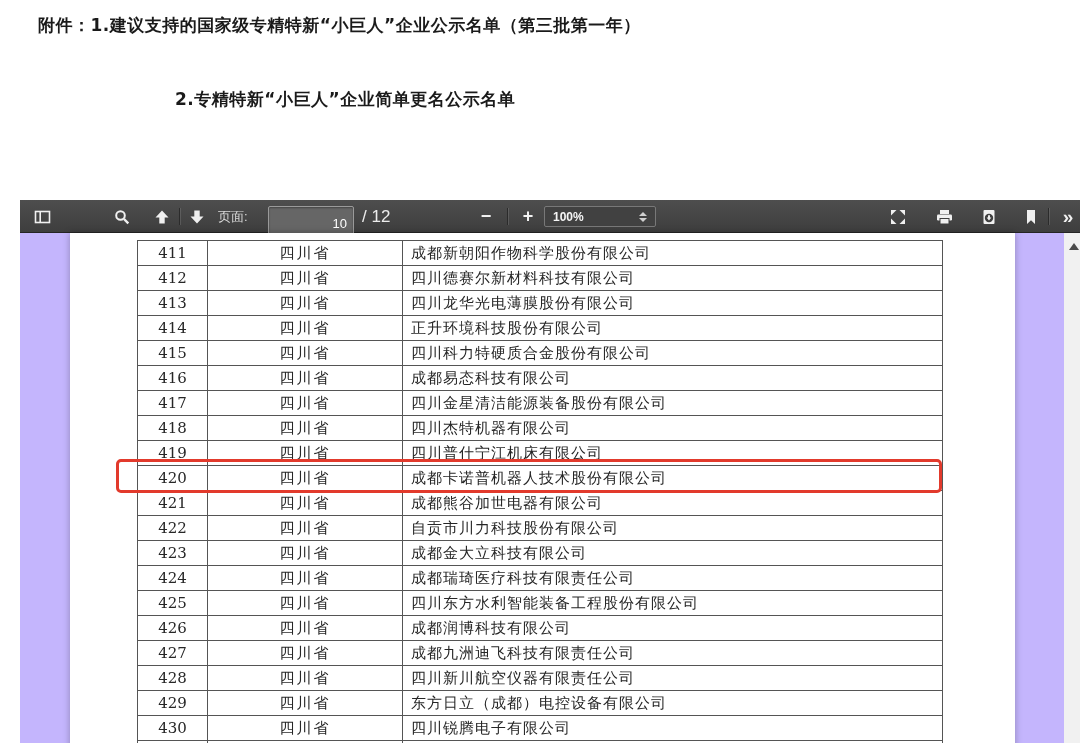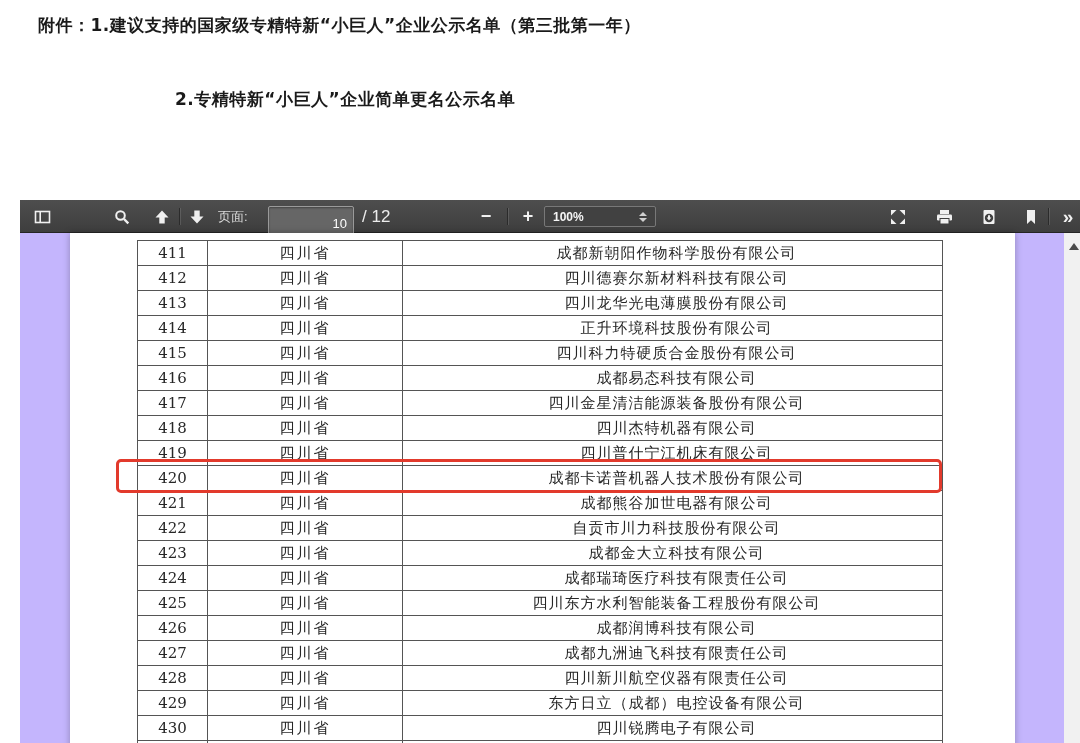--- a/index.html
+++ b/index.html
@@ -48,21 +48,21 @@
   .pdf-page { position:absolute; left:50px; top:0; width:945px; height:560px; background:#ffffff;
               box-shadow:0 0 7px rgba(0,0,0,.28); }
 
   
   table.pdf-table { position:absolute; left:117px; top:7px; border-collapse:collapse;
                     table-layout:fixed; font-family:"DejaVu Serif", serif; }
   .pdf-table td { border:1px solid #555555; height:25px; font-size:15px; color:#262626;
                   overflow:hidden; white-space:nowrap; }
   .pdf-table td.c-no { width:70px; text-align:center; }
   .pdf-table td.c-prov { width:195px; text-align:center; letter-spacing:2px; }
-  .pdf-table td.c-comp { width:540px; text-align:center; padding-left:8px; letter-spacing:1px; }
+  .pdf-table td.c-comp { width:540px; text-align:left; padding-left:8px; letter-spacing:1px; }
 
   
   .highlight-box { position:absolute; left:96px; top:226px; width:826px; height:34px;
                    border:3px solid #e23a2c; border-radius:5px; pointer-events:none; }
 
   
   .vscrollbar { position:absolute; right:0; top:0; width:20px; height:510px; background:#f1f1f1; }
   .scroll-up { position:absolute; left:5px; top:10px; width:0; height:0;
                border-left:5px solid transparent; border-right:5px solid transparent;
                border-bottom:7px solid #4a4a4a; }

